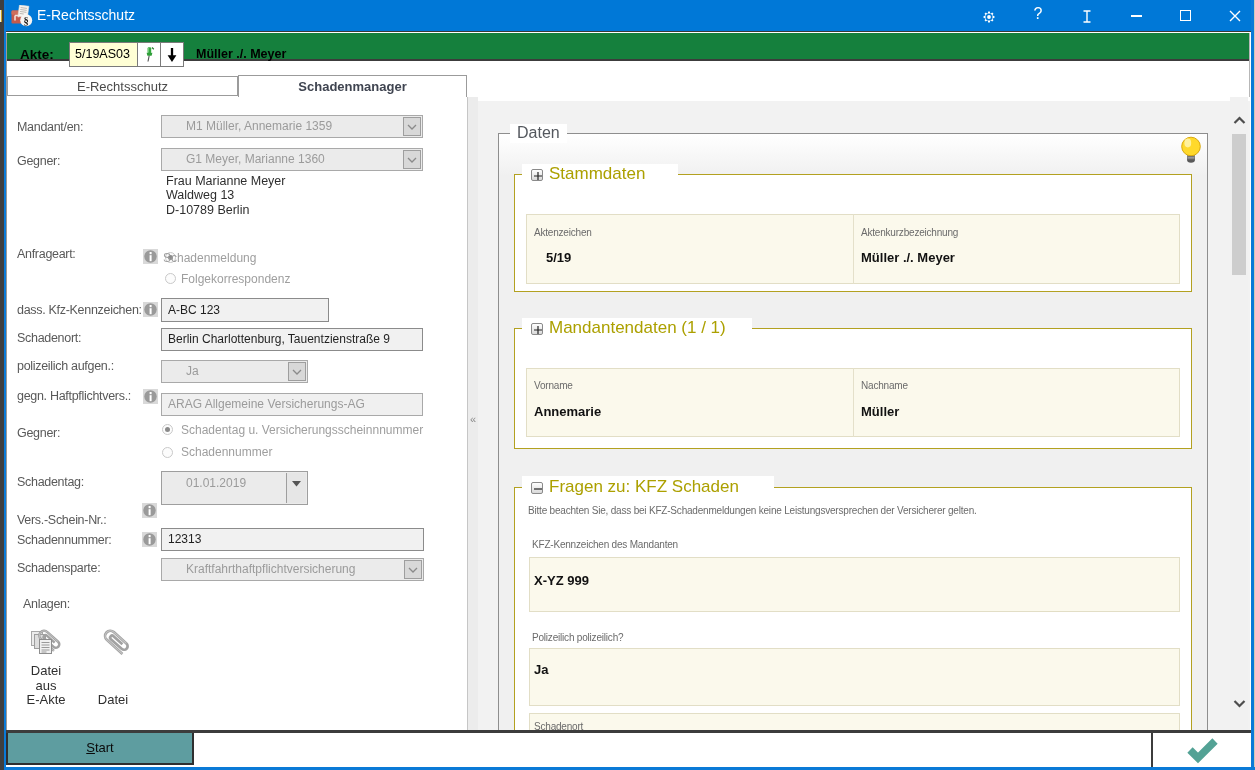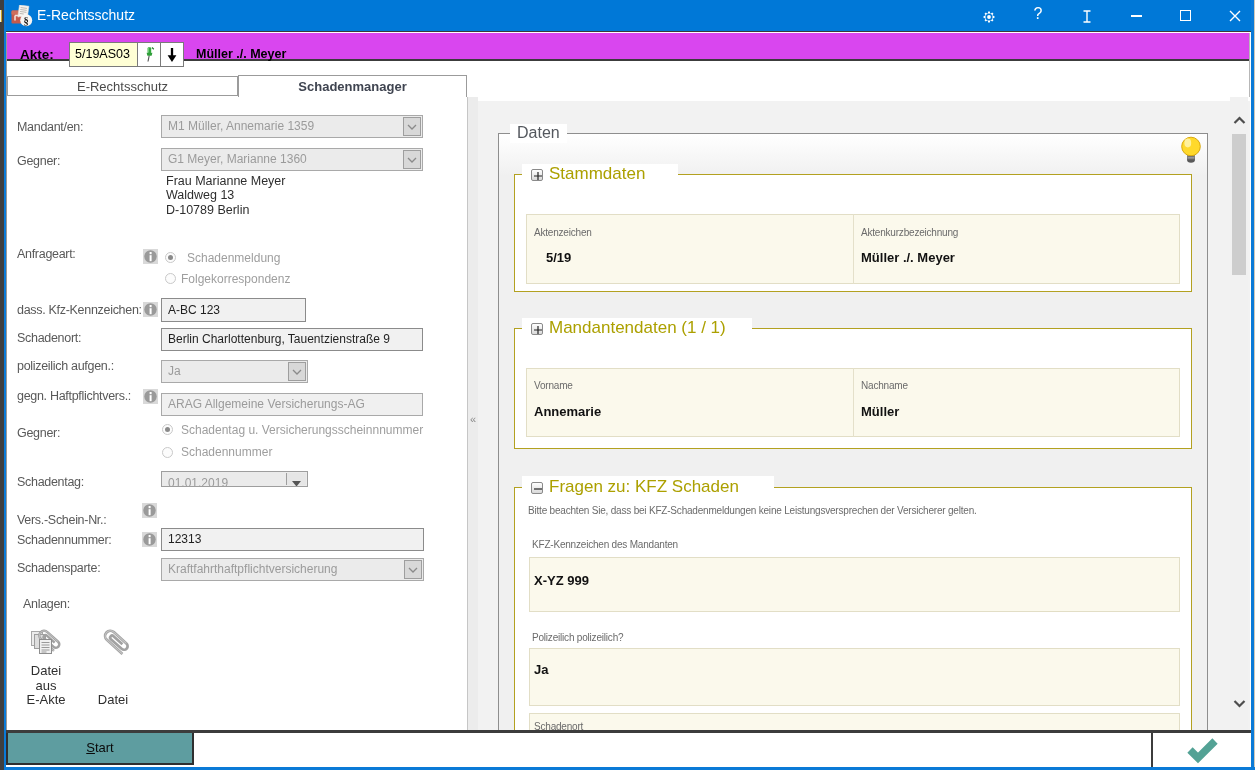--- a/index.html
+++ b/index.html
@@ -1,17 +1,17 @@
 <!DOCTYPE html>
 <html><head><meta charset="utf-8"><style>
 *{margin:0;padding:0;box-sizing:border-box}
 html,body{width:1255px;height:770px;overflow:hidden;background:#fff;font-family:"Liberation Sans",sans-serif}
 .abs{position:absolute}
 .lbl{position:absolute;font-size:12.5px;color:#595959;letter-spacing:-0.3px;white-space:nowrap}
-.combo{position:absolute;background:#ebebeb;border:1px solid #a9a9a9;color:#9b9b9b;font-size:12px;padding-left:6px;white-space:nowrap;overflow:hidden}
+.combo{position:absolute;background:#ebebeb;border:1px solid #a9a9a9;color:#9b9b9b;font-size:12px;padding-left:24px;white-space:nowrap;overflow:hidden}
 .combo .btn{position:absolute;right:1px;top:1px;bottom:1px;width:18px;background:#d8d8d8;border:1px solid #9e9e9e}
 .inpt{position:absolute;background:#f1f1f1;border:1px solid #8b8b8b;color:#1f1f1f;font-size:12px;padding-left:6px;white-space:nowrap;overflow:hidden}
 .radio{position:absolute;width:11px;height:11px;border-radius:50%;border:1px solid #c9c9c9;background:#fcfcfc}
 .radio .dot{position:absolute;left:2px;top:2px;width:5px;height:5px;border-radius:50%;background:#8a8a8a}
 .rlbl{position:absolute;font-size:12px;color:#9e9e9e;white-space:nowrap}
 .ofs{position:absolute;border:1px solid #b3a120;background:#fff}
 .ctab{position:absolute;background:#fbf9ec;border:1px solid #e2dec6}
 .glbl{position:absolute;font-size:10px;color:#6b6b6b;letter-spacing:-0.2px;white-space:nowrap}
 .gval{position:absolute;font-size:13px;color:#111;font-weight:bold;white-space:nowrap}
 .pm{position:absolute;width:12px;height:12px;border:1px solid #8a8a8a;background:linear-gradient(180deg,#fefefe,#d9d9d9);border-radius:2px}
@@ -51,21 +51,21 @@
   <div class="abs" style="left:1125px;top:15px;width:11px;height:1.5px;background:#fff"></div>
   <div class="abs" style="left:1174px;top:10px;width:11px;height:11px;border:1.4px solid #fff"></div>
   <svg class="abs" style="left:1223px;top:10px" width="12" height="12" viewBox="0 0 12 12" stroke="#fff" stroke-width="1.4">
     <path d="M1 1 L11 11 M11 1 L1 11"></path>
   </svg>
 </div>
 
 <div class="abs" style="left:6px;top:33px;width:1px;height:697px;background:#9b9b9b"></div>
 <div class="abs" style="left:1249px;top:33px;width:1px;height:697px;background:#b7b7b7"></div>
 
-<div class="abs" style="left:7px;top:33px;width:1242px;height:28px;background:#d946ef;border-bottom:2px solid #3c3c3c">
+<div class="abs" style="left:7px;top:33px;width:1242px;height:28px;background:#15803d;border-bottom:2px solid #3c3c3c">
   <div class="abs" style="left:13px;top:14px;font-size:13.5px;font-weight:bold;color:#000"><u>A</u>kte:</div>
   <div class="abs" style="left:62px;top:9px;width:69px;height:25px;background:#ffffd5;border:1px solid #7a7a7a">
     <div class="abs" style="left:5px;top:4px;font-size:12.5px;color:#000">5/19AS03</div>
   </div>
   <div class="abs" style="left:131px;top:9px;width:23px;height:25px;background:#fff;border:1px solid #7a7a7a;border-left:none">
     <svg class="abs" style="left:5px;top:3px" width="13" height="17" viewBox="0 0 13 17">
       <path d="M6.2 9.5 L5 15.5" stroke="#4a4a4a" stroke-width="1.1"></path>
       <path d="M3.6 6.8 L9.4 6.8 L8.6 9.8 L4.4 9.8 Z" fill="#2f9e39"></path>
       <rect x="4.6" y="1.2" width="3.6" height="6" rx="1.2" fill="#34a83e"></rect>
       <path d="M5.3 2 L5.3 6.5" stroke="#7fd487" stroke-width="1"></path>
@@ -135,38 +135,38 @@
     </svg>
   <svg class="infi" style="position:absolute;left:135px;top:435px" width="15" height="15" viewBox="0 0 15 15">
       <rect width="15" height="15" fill="#d9d9d9"></rect>
       <circle cx="7.5" cy="7.5" r="6.2" fill="#9a9a9a"></circle>
       <rect x="6.6" y="3" width="2" height="2.2" fill="#fff"></rect>
       <rect x="6.6" y="6.2" width="2" height="6" fill="#fff"></rect>
     </svg>
   <div class="radio" style="left:158px;top:155px">
       <div class="dot"></div>
     </div>
-  <div class="rlbl" style="left:180px;top:154px">Schadenmeldung</div>
+  <div class="rlbl" style="left:156px;top:154px">Schadenmeldung</div>
   <div class="radio" style="left:158px;top:176px"></div>
   <div class="rlbl" style="left:174px;top:175px">Folgekorrespondenz</div>
-  <div class="inpt" style="left:154px;top:201px;width:145px;height:24px;line-height:22px">A-BC 123</div>
+  <div class="inpt" style="left:154px;top:201px;width:168px;height:24px;line-height:22px">A-BC 123</div>
   <div class="inpt" style="left:154px;top:231px;width:262px;height:23px;line-height:21px">Berlin Charlottenburg, Tauentzienstraße 9</div>
   <div class="combo" style="left:154px;top:263px;width:147px;height:23px;line-height:21px">Ja<div class="btn">
         <svg style="position:absolute;left:3px;top:6px" width="10" height="7" viewBox="0 0 10 7" fill="none" stroke="#8a8a8a" stroke-width="1.3">
           <path d="M1 1 L5 5 L9 1"></path>
         </svg>
       </div></div>
   <div class="inpt" style="left:154px;top:296px;width:262px;height:23px;line-height:21px;background:#f0f0f0;border-color:#a9a9a9;color:#9b9b9b">ARAG Allgemeine Versicherungs-AG</div>
   <div class="radio" style="left:155px;top:327px">
       <div class="dot"></div>
     </div>
   <div class="rlbl" style="left:174px;top:326px">Schadentag u. Versicherungsscheinnnummer</div>
   <div class="radio" style="left:155px;top:350px"></div>
   <div class="rlbl" style="left:174px;top:348px">Schadennummer</div>
-  <div class="combo" style="left:154px;top:374px;width:147px;height:16px;line-height:22px;border-color:#9e9e9e">01.01.2019<div class="btn" style="width:20px;background:#e6e6e6;border:none;border-left:1px solid #9e9e9e">
+  <div class="combo" style="left:154px;top:374px;width:147px;height:34px;line-height:22px;border-color:#9e9e9e">01.01.2019<div class="btn" style="width:20px;background:#e6e6e6;border:none;border-left:1px solid #9e9e9e">
         <svg style="position:absolute;left:5px;top:8px" width="9" height="6" viewBox="0 0 9 6">
           <path d="M0 0 L9 0 L4.5 5.5 Z" fill="#555"></path>
         </svg>
       </div></div>
   <div class="inpt" style="left:154px;top:431px;width:263px;height:23px;line-height:21px">12313</div>
   <div class="combo" style="left:154px;top:461px;width:263px;height:23px;line-height:21px">Kraftfahrthaftpflichtversicherung<div class="btn">
         <svg style="position:absolute;left:3px;top:6px" width="10" height="7" viewBox="0 0 10 7" fill="none" stroke="#8a8a8a" stroke-width="1.3">
           <path d="M1 1 L5 5 L9 1"></path>
         </svg>
       </div></div>

